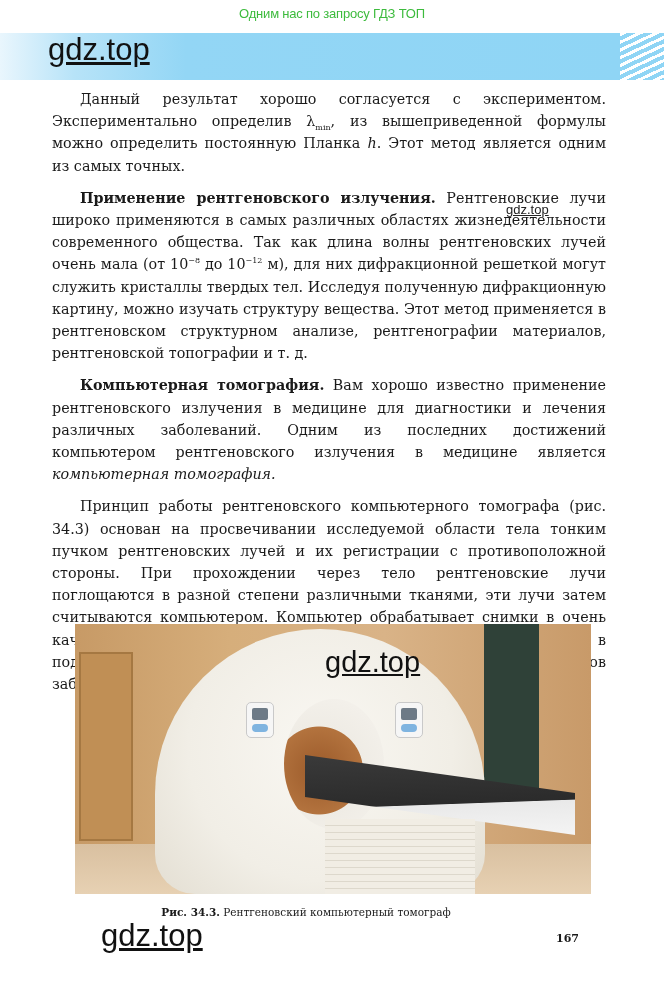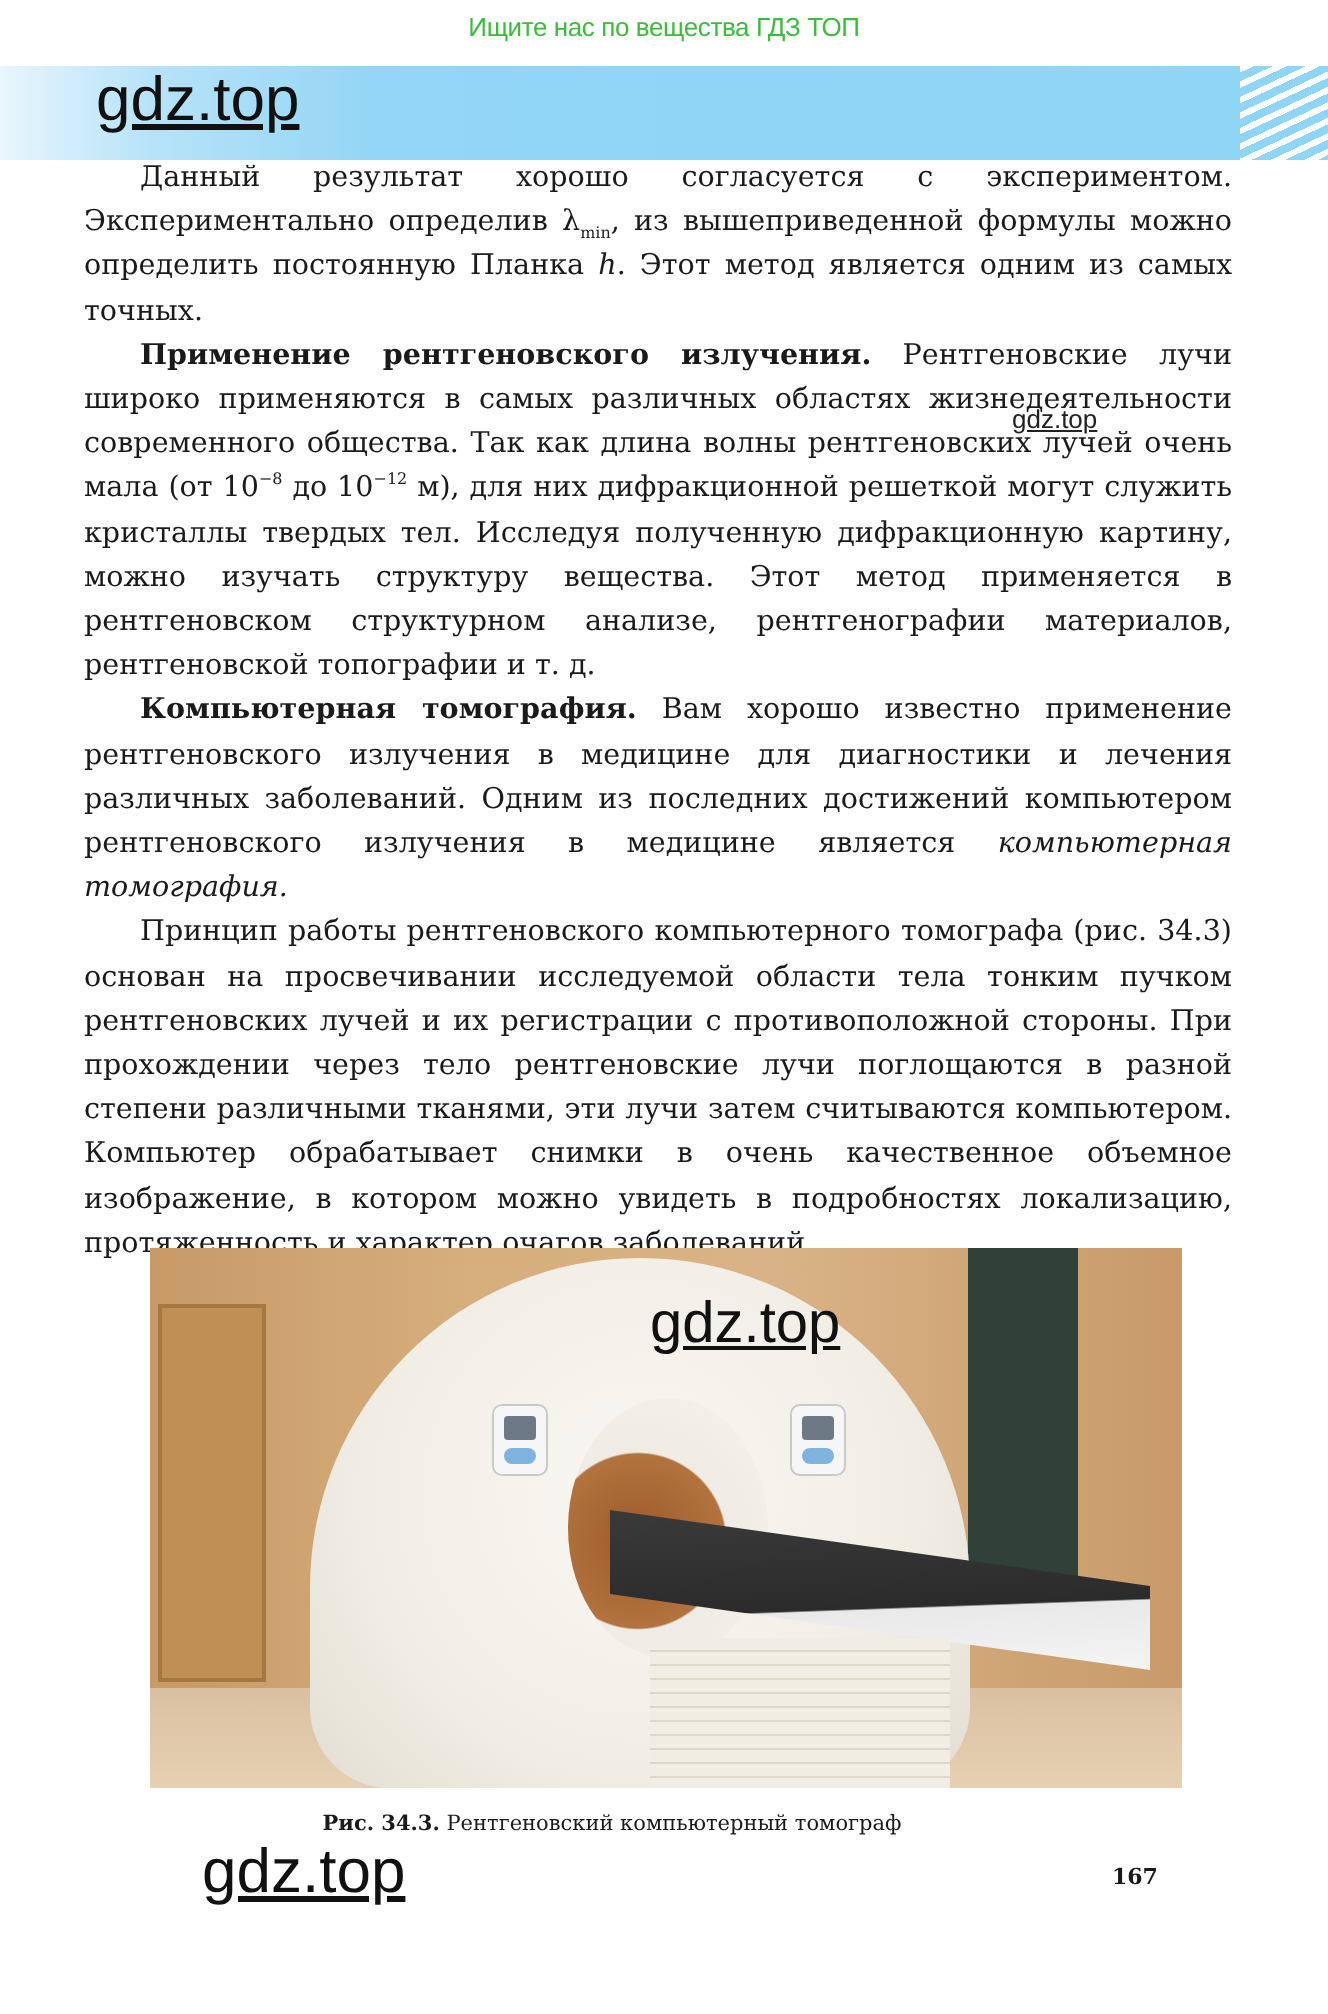--- a/index.html
+++ b/index.html
@@ -12,21 +12,21 @@
             background: linear-gradient(90deg, #e9f6fd 0%, #b7e3f8 12%, #93d6f5 30%, #8fd5f5 100%); }
   .banner-stripes { position: absolute; top: 33px; left: 620px; width: 44px; height: 47px;
             background: repeating-linear-gradient(155deg, #ffffff 0px, #ffffff 3px, #8fd5f5 3px, #8fd5f5 7px); }
   .wm { position: absolute; font-family: "Liberation Sans", sans-serif; color: #111; text-decoration: underline; }
   .wm-header { top: 32px; left: 48px; font-size: 31px; }
   .wm-mid { top: 202px; left: 506px; font-size: 13px; color: #222; }
   .wm-photo { top: 646px; left: 325px; font-size: 29px; z-index: 3; }
   .wm-footer { top: 918px; left: 101px; font-size: 31px; }
   .text { position: absolute; top: 78px; left: 42px; width: 574px;
           font-size: 14.3px; line-height: 22.2px; text-align: justify; }
-  .text p { margin: 0; text-indent: 28px; }
+  .text p { margin: 10px; text-indent: 28px; }
   .text b { font-weight: bold; }
   .text i { font-style: italic; }
   sub, sup { font-size: 8px; line-height: 0; }
   .photo { position: absolute; top: 624px; left: 75px; width: 516px; height: 270px;
            background: linear-gradient(90deg, #c79a66 0%, #d6ae7b 30%, #d9b387 60%, #c89a69 100%);
            overflow: hidden; }
   .photo .floor { position: absolute; left: 0; bottom: 0; width: 100%; height: 50px;
            background: linear-gradient(180deg, #d9c0a0, #e7d1b3); }
   .photo .door { position: absolute; left: 4px; top: 28px; width: 50px; height: 185px;
            background: #c08f55; border: 2px solid #a57842; }
@@ -49,21 +49,21 @@
              font-size: 10.5px; font-family: "DejaVu Serif", serif; }
   .caption b { font-weight: bold; }
   .page-num { position: absolute; top: 932px; left: 556px; font-size: 11px; font-weight: bold;
               font-family: "DejaVu Serif", serif; }
   .footer-links { position: absolute; top: 1032px; left: 0; width: 664px; text-align: center;
              font-family: "Liberation Sans", sans-serif; font-size: 13px; color: #1d4ed8; }
 </style>
 </head>
 <body>
 
-<div class="top-ad">Ищите нас по вещества ГДЗ ТОП</div>
+<div class="top-ad">Одним нас по запросу ГДЗ ТОП</div>
 
 <div class="banner"></div>
 <div class="banner-stripes"></div>
 <div class="wm wm-header">gdz.top</div>
 
 <div class="text">
   <p>
     <span>Данный результат хорошо согласуется с экспериментом. Экспериментально определив </span><span>λ</span><sub>min</sub><span>, из вышеприведенной формулы можно определить постоянную Планка </span><i>h</i><span>. Этот метод является одним из самых точных.</span>
   </p>
   <p>

